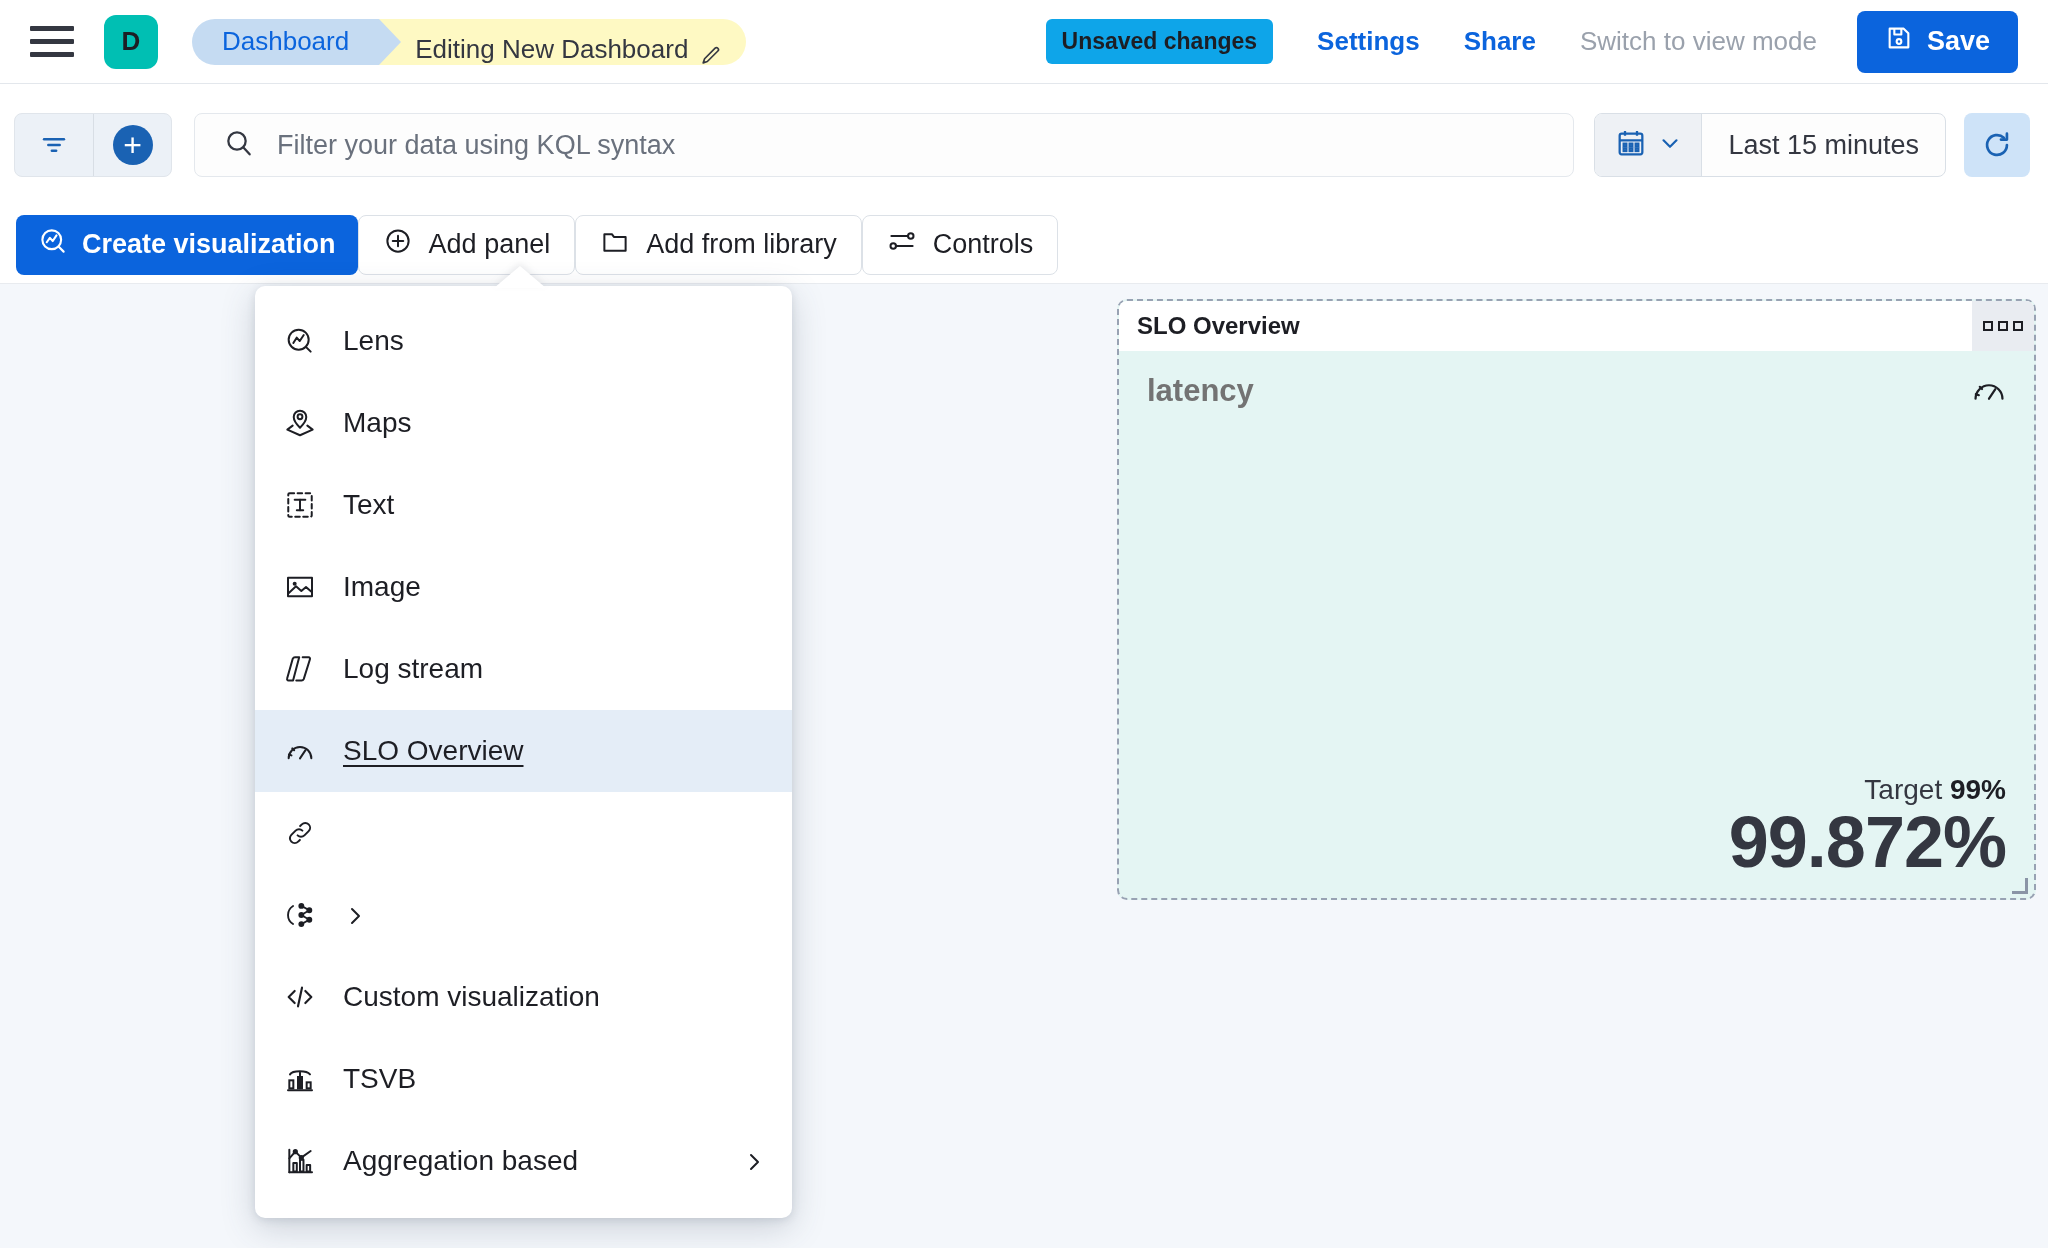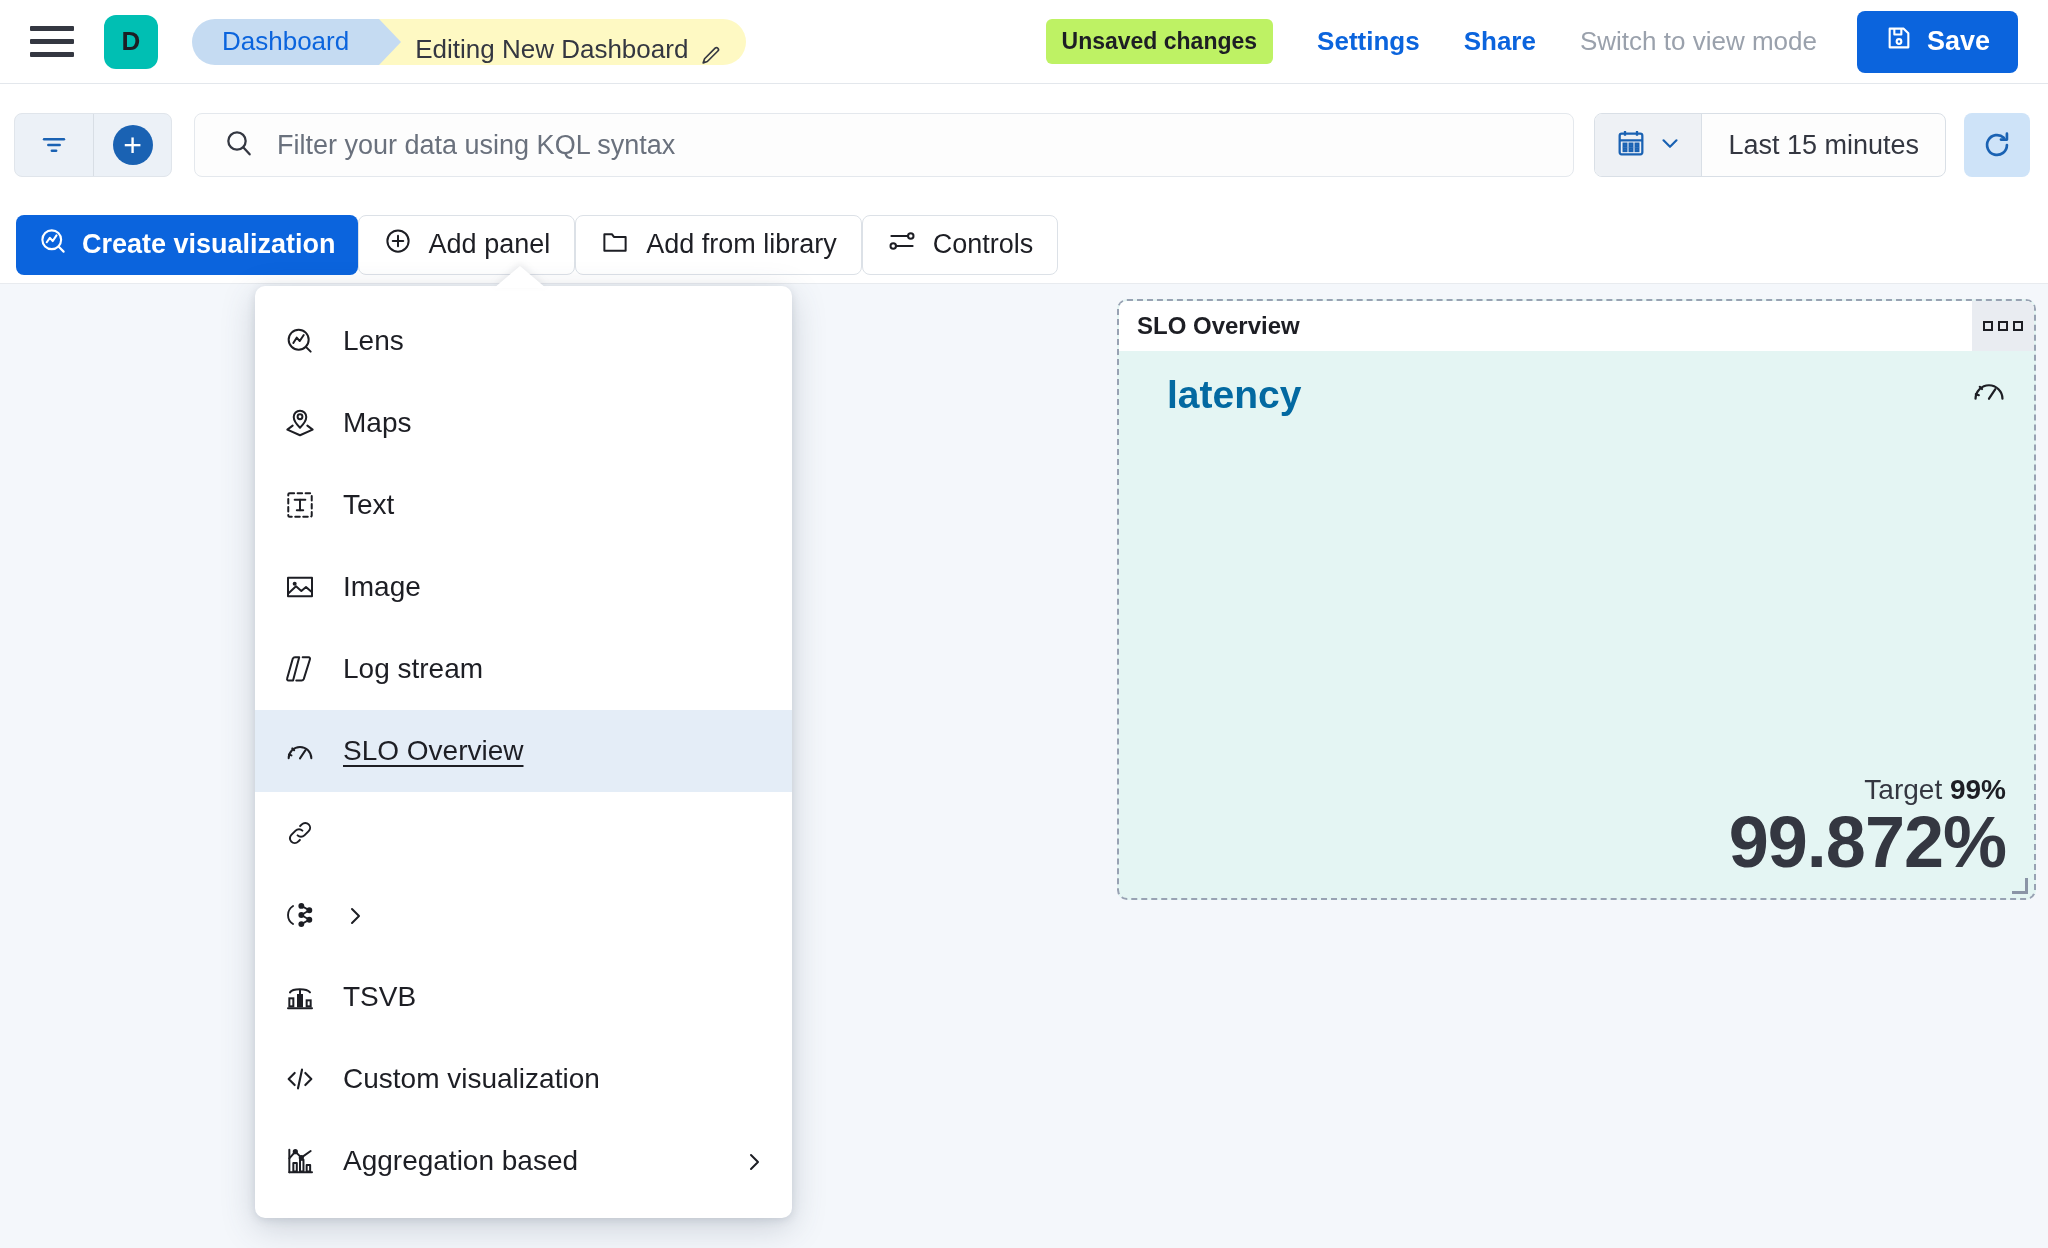--- a/index.html
+++ b/index.html
@@ -55,21 +55,21 @@
     border-radius: 0 23px 23px 0;
     padding-left: 36px; padding-right: 24px;
     display:flex; align-items:flex-end; gap: 12px;
     cursor: pointer;
   }
   .pencil-icon { width: 22px; height: 22px; display:inline-block; }
 
   .spacer { flex: 1; }
 
   .unsaved-badge {
-    background: #bef264; color: #1D1E24;
+    background: #0ea5e9; color: #1D1E24;
     font-size: 23px; font-weight: 700;
     padding: 9px 16px; border-radius: 6px;
     cursor: pointer;
   }
   .hdr-link {
     font-size: 26px; font-weight: 700; color: #0B64DD;
     margin-left: 44px; cursor: pointer; white-space: nowrap;
   }
   .hdr-link.muted { color: #9AA1AC; font-weight: 400; }
   .save-btn {
@@ -205,21 +205,21 @@
     display: flex; align-items: center; justify-content: center; gap: 5px;
     cursor: pointer;
   }
   .panel-menu-btn i {
     display: block; width: 10px; height: 10px;
     border: 2px solid #1D1E24; background: transparent;
   }
   .panel-body {
     position: relative; height: 549px; padding: 22px 28px;
   }
-  .slo-name { font-size: 39px; font-weight: 700; color: #0369a1; margin-left: 20px; }
+  .slo-name { font-size: 31px; font-weight: 700; color: #737373; }
   .slo-gauge-icon { position: absolute; right: 26px; top: 20px; width: 38px; height: 38px; }
   .slo-metrics {
     position: absolute; right: 28px; bottom: 24px; text-align: right;
   }
   .slo-target { font-size: 28px; color: #343741; margin-bottom: 2px; }
   .slo-target b { font-weight: 700; color: #1D1E24; }
   .slo-value { font-size: 72px; font-weight: 700; color: #343741; line-height: 0.95; letter-spacing: -1px; }
   .resize-handle {
     position: absolute; right: 6px; bottom: 6px;
     width: 16px; height: 16px;
@@ -472,41 +472,41 @@
     </span>
     <span class="chev">
       <svg width="24" height="24" viewBox="0 0 24 24" fill="none" stroke="#1D1E24" stroke-width="2" stroke-linecap="round" stroke-linejoin="round">
         <polyline points="9,5 16,12 9,19"></polyline>
       </svg>
     </span>
   </div>
 
   <div class="menu-item">
     <span class="micon">
+      <svg width="32" height="32" viewBox="0 0 24 24" fill="none" stroke="#1D1E24" stroke-width="1.6" stroke-linecap="round" stroke-linejoin="round">
+        <polyline points="8,7.5 3.5,12 8,16.5"></polyline>
+          <polyline points="16,7.5 20.5,12 16,16.5"></polyline>
+        <line x1="13.5" y1="5" x2="10.5" y2="19"></line>
+      </svg>
+    </span>
+    <span class="mlabel">Custom visualization</span>
+  </div>
+
+  <div class="menu-item">
+    <span class="micon">
       <svg width="32" height="32" viewBox="0 0 24 24" fill="none" stroke="#1D1E24" stroke-width="1.5" stroke-linecap="round">
         <path d="M4.5 8.5c2-3 12.5-3 15 0"></path>
         <line x1="12" y1="7" x2="12" y2="19"></line>
         <rect x="4" y="13" width="3" height="6"></rect>
           <rect x="10.5" y="10.5" width="3" height="8.5"></rect>
           <rect x="17" y="14.5" width="3" height="4.5"></rect>
         <line x1="3" y1="20.4" x2="21" y2="20.4"></line>
       </svg>
     </span>
     <span class="mlabel">TSVB</span>
-  </div>
-
-  <div class="menu-item">
-    <span class="micon">
-      <svg width="32" height="32" viewBox="0 0 24 24" fill="none" stroke="#1D1E24" stroke-width="1.6" stroke-linecap="round" stroke-linejoin="round">
-        <polyline points="8,7.5 3.5,12 8,16.5"></polyline>
-          <polyline points="16,7.5 20.5,12 16,16.5"></polyline>
-        <line x1="13.5" y1="5" x2="10.5" y2="19"></line>
-      </svg>
-    </span>
-    <span class="mlabel">Custom visualization</span>
   </div>
 
   <div class="menu-item">
     <span class="micon">
       <svg width="32" height="32" viewBox="0 0 24 24" fill="none" stroke="#1D1E24" stroke-width="1.5" stroke-linecap="round" stroke-linejoin="round">
         <polyline points="4,10 8.5,5 13,9.5 20,4.5"></polyline>
         <circle cx="8.5" cy="5" r="1.2" fill="#1D1E24"></circle>
           <circle cx="13" cy="9.5" r="1.2" fill="#1D1E24"></circle>
         <line x1="4" y1="3.5" x2="4" y2="20.4"></line>
           <line x1="4" y1="20.4" x2="21" y2="20.4"></line>

